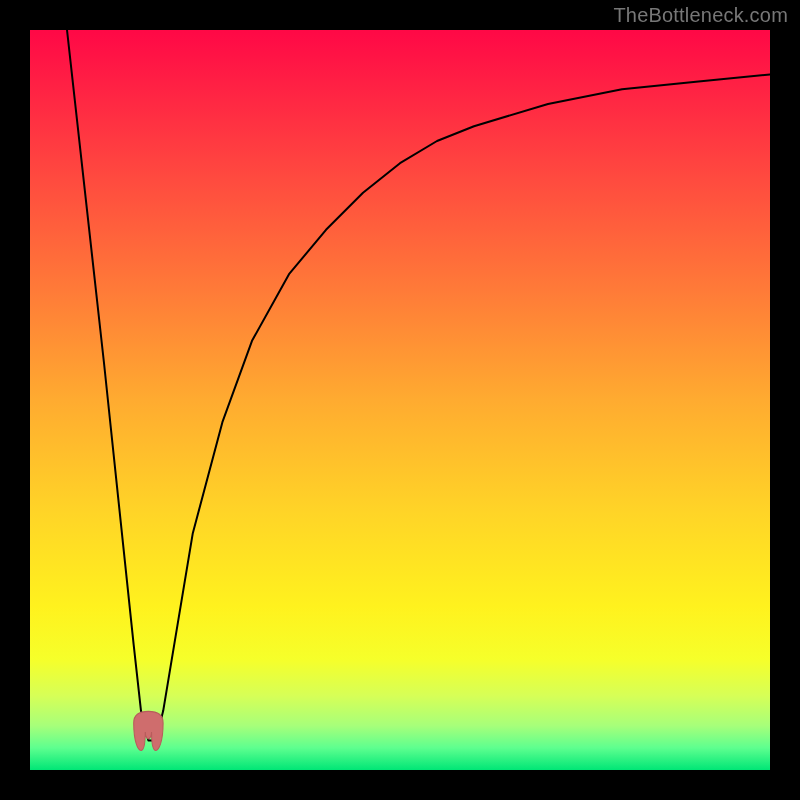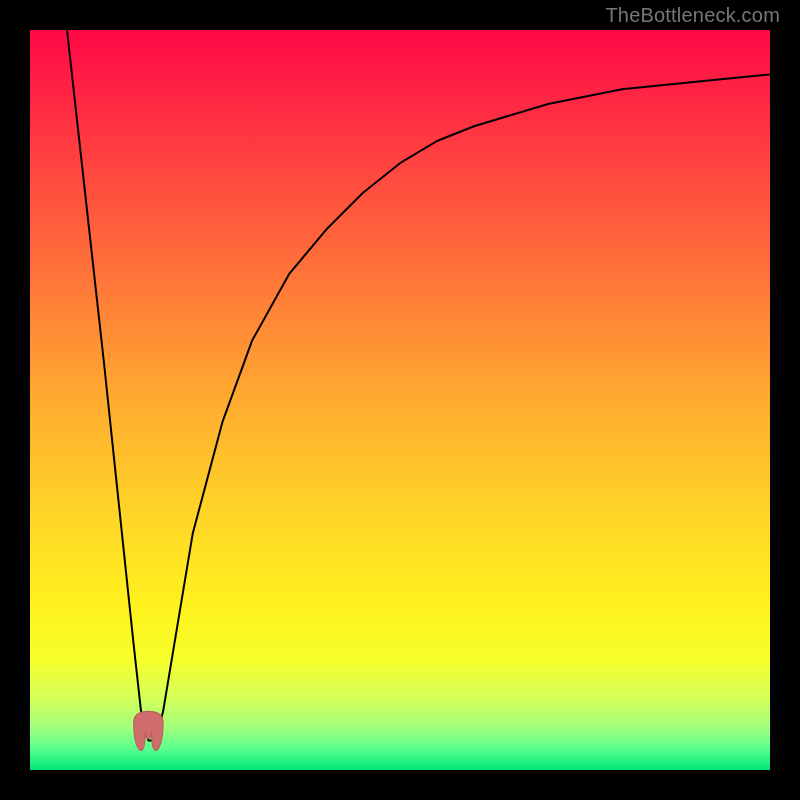--- a/index.html
+++ b/index.html
@@ -25,21 +25,21 @@
     height: 740px;
     overflow: hidden;
   }
   .gradient {
     position: absolute;
     inset: 0;
   }
   .watermark {
     position: absolute;
     top: 4px;
-    right: 20px;
+    right: 12px;
     color: #777;
     font-size: 20px;
     font-weight: 500;
     letter-spacing: 0.2px;
     z-index: 5;
   }
   svg.curve {
     position: absolute;
     inset: 0;
     z-index: 3;

